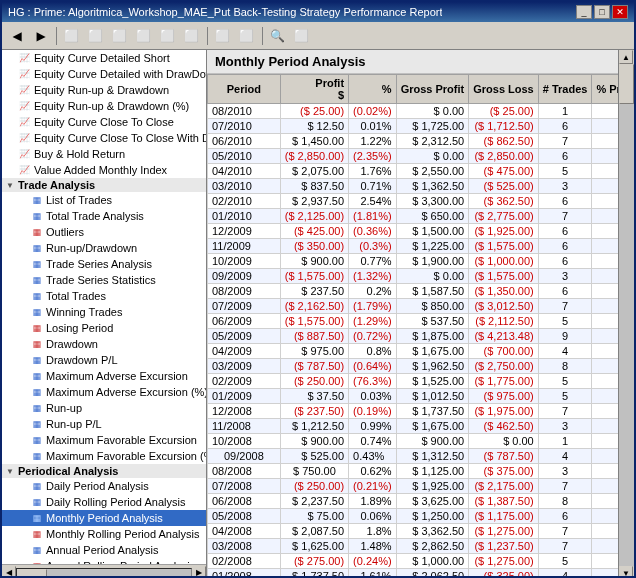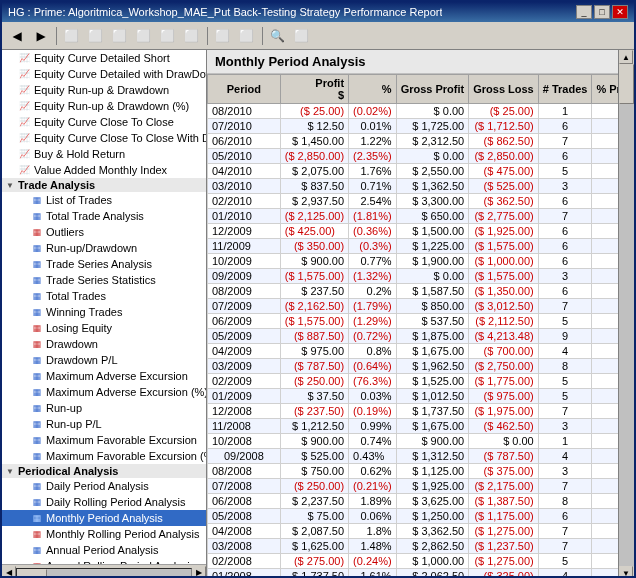--- a/index.html
+++ b/index.html
@@ -302,21 +302,21 @@
       <div class="sidebar-item indent2">
         <span class="sidebar-icon" style="color:#3366cc;">▦</span>
         <span>Total Trades</span>
       </div>
       <div class="sidebar-item indent2">
         <span class="sidebar-icon" style="color:#3366cc;">▦</span>
         <span>Winning Trades</span>
       </div>
       <div class="sidebar-item indent2">
         <span class="sidebar-icon" style="color:#cc3333;">▦</span>
-        <span>Losing Equity</span>
+        <span>Losing Period</span>
       </div>
       <div class="sidebar-item indent2">
         <span class="sidebar-icon" style="color:#cc3333;">▦</span>
         <span>Drawdown</span>
       </div>
       <div class="sidebar-item indent2">
         <span class="sidebar-icon" style="color:#3366cc;">▦</span>
         <span>Drawdown P/L</span>
       </div>
       <div class="sidebar-item indent2">
@@ -472,21 +472,21 @@
                 <td style="text-align: left; color: rgb(0, 0, 0); padding: 1px 4px; border-right: 1px solid rgb(208, 208, 208); border-bottom: 1px solid rgb(208, 208, 208);">01/2010</td>
                 <td style="text-align: right; color: rgb(204, 0, 0); padding: 1px 4px; border-right: 1px solid rgb(208, 208, 208); border-bottom: 1px solid rgb(208, 208, 208);">($ 2,125.00)</td>
                 <td style="text-align: right; color: rgb(204, 0, 0); padding: 1px 4px; border-right: 1px solid rgb(208, 208, 208); border-bottom: 1px solid rgb(208, 208, 208);">(1.81%)</td>
                 <td style="text-align: right; color: rgb(0, 0, 0); padding: 1px 4px; border-right: 1px solid rgb(208, 208, 208); border-bottom: 1px solid rgb(208, 208, 208);">$ 650.00</td>
                 <td style="text-align: right; color: rgb(204, 0, 0); padding: 1px 4px; border-right: 1px solid rgb(208, 208, 208); border-bottom: 1px solid rgb(208, 208, 208);">($ 2,775.00)</td>
                 <td style="text-align: center; color: rgb(0, 0, 0); padding: 1px 4px; border-right: 1px solid rgb(208, 208, 208); border-bottom: 1px solid rgb(208, 208, 208);">7</td>
                 <td style="text-align: right; color: rgb(0, 0, 0); padding: 1px 4px; border-right: 1px solid rgb(208, 208, 208); border-bottom: 1px solid rgb(208, 208, 208);">14,29%</td>
               </tr>
               <tr>
                 <td style="text-align: left; color: rgb(0, 0, 0); padding: 1px 4px; border-right: 1px solid rgb(208, 208, 208); border-bottom: 1px solid rgb(208, 208, 208);">12/2009</td>
-                <td style="color: rgb(204, 0, 0); padding: 1px 4px; border-right: 1px solid rgb(208, 208, 208); border-bottom: 1px solid rgb(208, 208, 208);">($ 425.00)</td>
+                <td style="text-align: right; color: rgb(204, 0, 0); padding: 1px 4px; border-right: 1px solid rgb(208, 208, 208); border-bottom: 1px solid rgb(208, 208, 208);">($ 425.00)</td>
                 <td style="text-align: right; color: rgb(204, 0, 0); padding: 1px 4px; border-right: 1px solid rgb(208, 208, 208); border-bottom: 1px solid rgb(208, 208, 208);">(0.36%)</td>
                 <td style="text-align: right; color: rgb(0, 0, 0); padding: 1px 4px; border-right: 1px solid rgb(208, 208, 208); border-bottom: 1px solid rgb(208, 208, 208);">$ 1,500.00</td>
                 <td style="text-align: right; color: rgb(204, 0, 0); padding: 1px 4px; border-right: 1px solid rgb(208, 208, 208); border-bottom: 1px solid rgb(208, 208, 208);">($ 1,925.00)</td>
                 <td style="text-align: center; color: rgb(0, 0, 0); padding: 1px 4px; border-right: 1px solid rgb(208, 208, 208); border-bottom: 1px solid rgb(208, 208, 208);">6</td>
                 <td style="text-align: right; color: rgb(0, 0, 0); padding: 1px 4px; border-right: 1px solid rgb(208, 208, 208); border-bottom: 1px solid rgb(208, 208, 208);">33,33%</td>
               </tr>
               <tr>
                 <td style="text-align: left; color: rgb(0, 0, 0); padding: 1px 4px; border-right: 1px solid rgb(208, 208, 208); border-bottom: 1px solid rgb(208, 208, 208);">11/2009</td>
                 <td style="text-align: right; color: rgb(204, 0, 0); padding: 1px 4px; border-right: 1px solid rgb(208, 208, 208); border-bottom: 1px solid rgb(208, 208, 208);">($ 350.00)</td>
                 <td style="text-align: right; color: rgb(204, 0, 0); padding: 1px 4px; border-right: 1px solid rgb(208, 208, 208); border-bottom: 1px solid rgb(208, 208, 208);">(0.3%)</td>
@@ -616,21 +616,21 @@
                 <td style="text-align: left; color: rgb(0, 0, 0); padding: 1px 16px; border-right: 1px solid rgb(208, 208, 208); border-bottom: 1px solid rgb(208, 208, 208);">09/2008</td>
                 <td style="text-align: right; color: rgb(0, 0, 0); padding: 1px 4px; border-right: 1px solid rgb(208, 208, 208); border-bottom: 1px solid rgb(208, 208, 208);">$ 525.00</td>
                 <td style="text-align: left; color: rgb(0, 0, 0); padding: 1px 4px; border-right: 1px solid rgb(208, 208, 208); border-bottom: 1px solid rgb(208, 208, 208);">0.43%</td>
                 <td style="text-align: right; color: rgb(0, 0, 0); padding: 1px 4px; border-right: 1px solid rgb(208, 208, 208); border-bottom: 1px solid rgb(208, 208, 208);">$ 1,312.50</td>
                 <td style="text-align: right; color: rgb(204, 0, 0); padding: 1px 4px; border-right: 1px solid rgb(208, 208, 208); border-bottom: 1px solid rgb(208, 208, 208);">($ 787.50)</td>
                 <td style="text-align: center; color: rgb(0, 0, 0); padding: 1px 4px; border-right: 1px solid rgb(208, 208, 208); border-bottom: 1px solid rgb(208, 208, 208);">4</td>
                 <td style="text-align: right; color: rgb(0, 0, 0); padding: 1px 4px; border-right: 1px solid rgb(208, 208, 208); border-bottom: 1px solid rgb(208, 208, 208);">50%</td>
               </tr>
               <tr>
                 <td style="text-align: left; color: rgb(0, 0, 0); padding: 1px 4px; border-right: 1px solid rgb(208, 208, 208); border-bottom: 1px solid rgb(208, 208, 208);">08/2008</td>
-                <td style="text-align: right; color: rgb(0, 0, 0); padding: 1px 4px; border-right: 1px solid rgb(208, 208, 208); border-bottom: 1px solid rgb(208, 208, 208);">$ 750.00</td>
+                <td style="text-align: center; color: rgb(0, 0, 0); padding: 1px 4px; border-right: 1px solid rgb(208, 208, 208); border-bottom: 1px solid rgb(208, 208, 208);">$ 750.00</td>
                 <td style="text-align: right; color: rgb(0, 0, 0); padding: 1px 4px; border-right: 1px solid rgb(208, 208, 208); border-bottom: 1px solid rgb(208, 208, 208);">0.62%</td>
                 <td style="text-align: right; color: rgb(0, 0, 0); padding: 1px 4px; border-right: 1px solid rgb(208, 208, 208); border-bottom: 1px solid rgb(208, 208, 208);">$ 1,125.00</td>
                 <td style="text-align: right; color: rgb(204, 0, 0); padding: 1px 4px; border-right: 1px solid rgb(208, 208, 208); border-bottom: 1px solid rgb(208, 208, 208);">($ 375.00)</td>
                 <td style="text-align: center; color: rgb(0, 0, 0); padding: 1px 4px; border-right: 1px solid rgb(208, 208, 208); border-bottom: 1px solid rgb(208, 208, 208);">3</td>
                 <td style="text-align: right; color: rgb(0, 0, 0); padding: 1px 4px; border-right: 1px solid rgb(208, 208, 208); border-bottom: 1px solid rgb(208, 208, 208);">66,67%</td>
               </tr>
               <tr>
                 <td style="text-align: left; color: rgb(0, 0, 0); padding: 1px 4px; border-right: 1px solid rgb(208, 208, 208); border-bottom: 1px solid rgb(208, 208, 208);">07/2008</td>
                 <td style="text-align: right; color: rgb(204, 0, 0); padding: 1px 4px; border-right: 1px solid rgb(208, 208, 208); border-bottom: 1px solid rgb(208, 208, 208);">($ 250.00)</td>
                 <td style="text-align: right; color: rgb(204, 0, 0); padding: 1px 4px; border-right: 1px solid rgb(208, 208, 208); border-bottom: 1px solid rgb(208, 208, 208);">(0.21%)</td>

